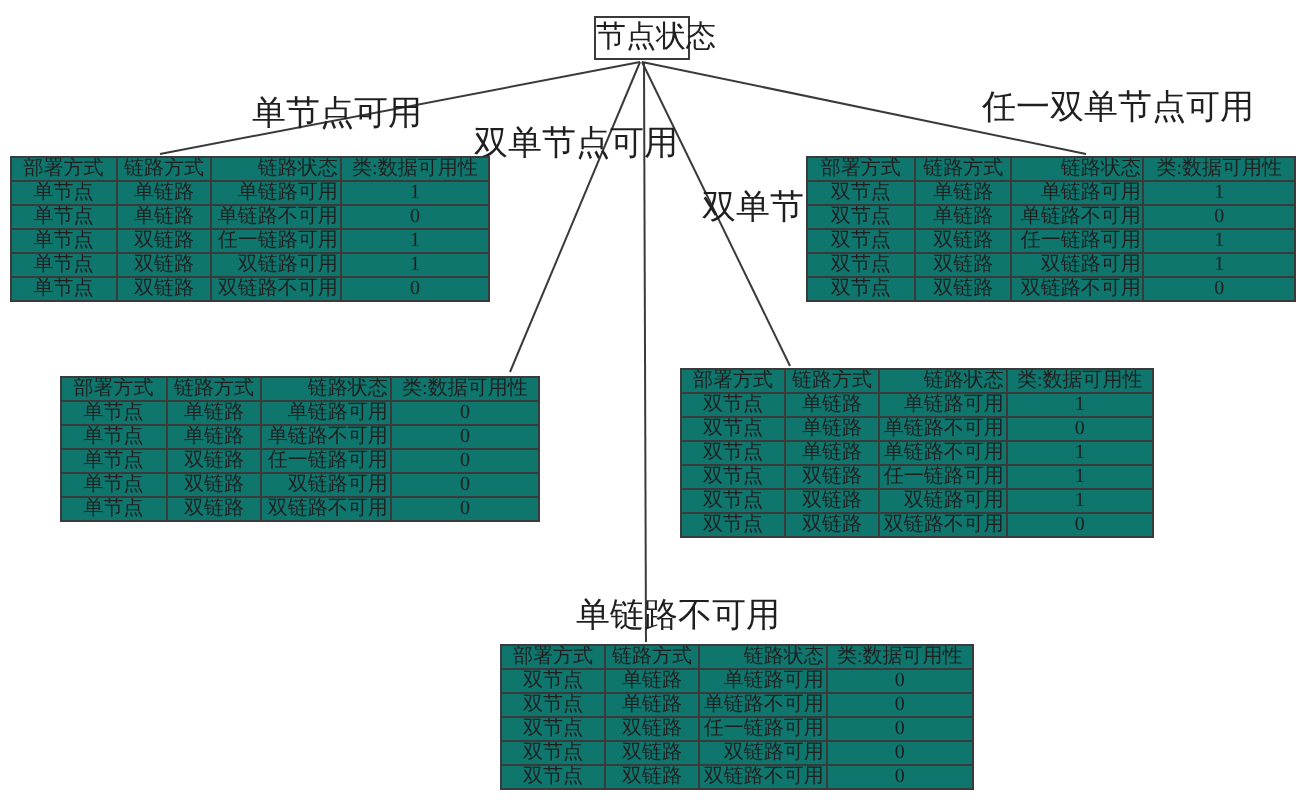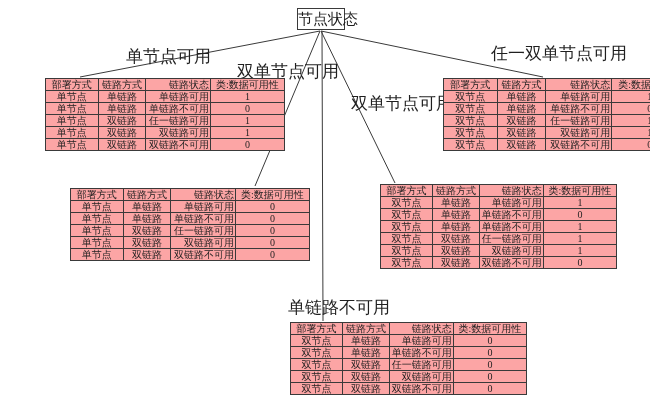--- a/index.html
+++ b/index.html
@@ -15,21 +15,21 @@
   .edge-label{
     position:absolute;font-size:17px;white-space:nowrap;color:#1f1f1f;
   }
   #lbl0{left:126px;top:45px;}
   #lbl1{left:237px;top:60px;}
   #lbl2{left:351px;top:52px;margin-top:40px;}
   #lbl3{left:455px;top:42px;margin-left:36px;}
   #lbl4{left:288px;top:296px;}
   table.dt{
     position:absolute;border-collapse:collapse;table-layout:fixed;
-    background:#fca5a5;font-size:10px;margin-left:40px;
+    background:#0f766e;font-size:10px;
   }
   table.dt th, table.dt td{
     border:1px solid #3a3a3a;font-weight:normal;padding:0 1px;
     height:11px;line-height:11px;white-space:nowrap;overflow:hidden;
   }
   table.dt .c0, table.dt .c1, table.dt .c3{text-align:center;}
   table.dt .c2{text-align:right;font-family:Liberation Serif, serif;}
   #t0{left:5px;  top:78px;  width:240px;}
   #t1{left:403px;top:78px;  width:245px;}
   #t2{left:30px; top:188px; width:240px;}

